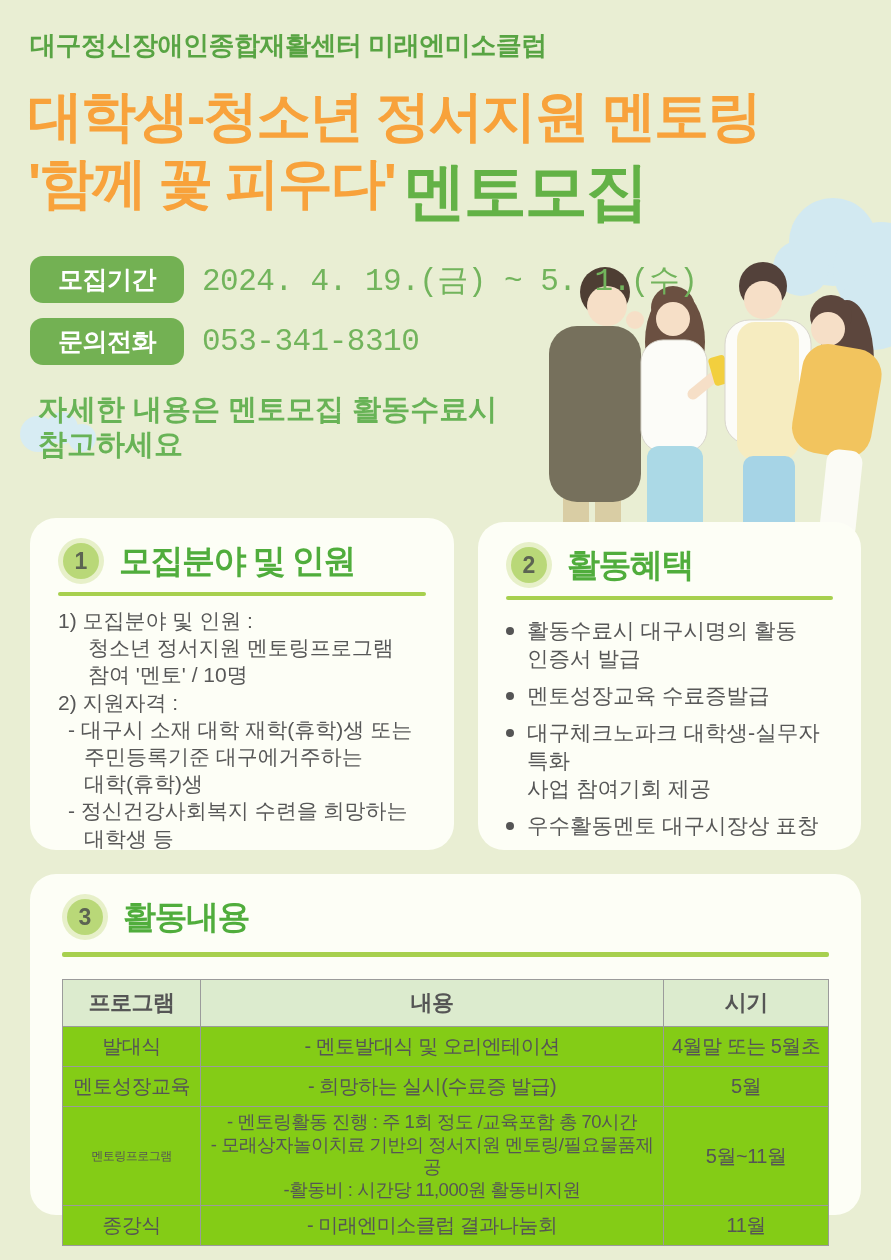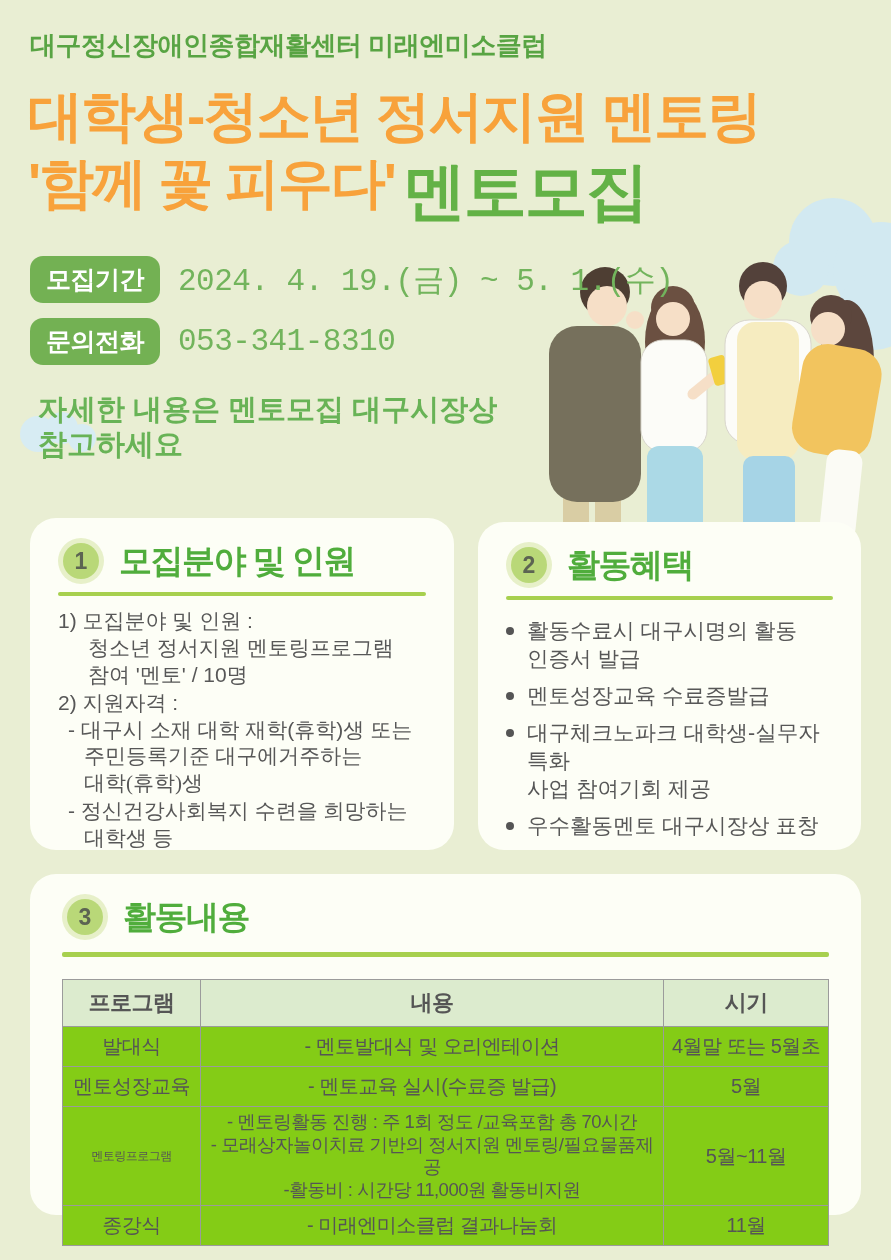--- a/index.html
+++ b/index.html
@@ -14,21 +14,21 @@
   .title1{position:absolute; left:28px; top:80px; font-size:55px; font-weight:800;
     color:#f8a23b; letter-spacing:-2px; z-index:3;}
   .title2{position:absolute; left:28px; top:147px; font-size:55px; font-weight:800;
     color:#f8a23b; letter-spacing:-2px; z-index:3; display:flex; align-items:flex-start;}
   .title2 .green{font-size:63px; color:#63b246; margin-left:8px; position:relative; top:2px; letter-spacing:-2px;}
   
   .info-row{position:absolute; left:30px; display:flex; align-items:center; gap:18px; z-index:3;}
   .info-row.r1{top:256px}
   .info-row.r2{top:318px}
   .badge{background:#73b153; color:#ffffff; font-weight:800; font-size:25px;
-    padding:7px 16px; border-radius:13px; letter-spacing:-0.5px;}
+    padding:7px 28px; border-radius:13px; letter-spacing:-0.5px;}
   .info-value{color:#72b45c; font-size:31px; font-weight:500; letter-spacing:-0.5px;font-family:Liberation Mono, monospace;}
   .note{position:absolute; left:38px; top:392px; font-size:29px; color:#68b356;
     font-weight:600; line-height:1.22; white-space:pre-line; z-index:2;}
   .note-cloud{position:absolute; left:12px; top:408px; z-index:1;}
   
   .illustration{position:absolute; left:525px; top:190px; z-index:1;}
   
   .card{position:absolute; background:#fdfef6; border-radius:26px; z-index:2;
     box-sizing:border-box; padding:20px 28px;}
   .card1{left:30px;  top:518px; width:424px; height:332px;}
@@ -40,21 +40,21 @@
   .num-inner{width:36px; height:36px; border-radius:50%; background:#b9d878;
     display:flex; align-items:center; justify-content:center;
     font-size:23px; font-weight:800; color:#5c6452;}
   .sec-title{font-size:33px; font-weight:800; color:#50ad3c; letter-spacing:-1.5px;}
   .underline{height:4px; background:#a7d04e; margin-top:8px; width:100%; border-radius:2px;}
   .card3 .underline{height:5px; margin-top:12px;}
   
   .recruit-lines{margin-top:12px; font-size:21px; color:#575757; line-height:1.2; font-weight:500;}
   .recruit-lines .ln{padding-left:0; margin:2px 0;}
   .recruit-lines .ind-a{padding-left:10px;}
-  .recruit-lines .ind-b{padding-left:26px;font-family:Liberation Serif, serif;}
+  .recruit-lines .ind-b{padding-left:26px;}
   .recruit-lines .ind-c{padding-left:30px;}
   
   .benefits{margin-top:18px; display:flex; flex-direction:column; gap:9px;}
   .bullet{display:flex; gap:13px; font-size:21.5px; color:#575757; line-height:1.3; font-weight:500;}
   .dot{width:8px; height:8px; border-radius:50%; background:#555; margin-top:9px; flex:0 0 8px;}
   .bullet-text{white-space:pre-line;}
   
   .activity-table{margin-top:22px; width:100%; border-collapse:collapse; table-layout:fixed;}
   .activity-table th{background:#dcebce; border:1px solid #9b9b9b; font-size:22px;
     font-weight:600; color:#555; padding:8px 4px; letter-spacing:-0.5px;}
@@ -82,21 +82,21 @@
   <div class="info-row r2">
     <span class="badge">문의전화</span>
     <span class="info-value">053-341-8310</span>
   </div>
 
   <svg class="note-cloud" width="92" height="48" viewBox="0 0 92 48">
     <circle cx="26" cy="26" r="18" fill="#d7ecf3"></circle>
     <circle cx="50" cy="20" r="16" fill="#d7ecf3"></circle>
     <circle cx="70" cy="30" r="14" fill="#d7ecf3"></circle>
   </svg>
-  <div class="note">자세한 내용은 멘토모집 대구시장상
+  <div class="note">자세한 내용은 멘토모집 활동수료시
 참고하세요</div>
 
   <svg class="illustration" width="366" height="350" viewBox="0 0 366 350">
     <g>
       <circle cx="308" cy="52" r="44" fill="#d2e9f1"></circle>
       <circle cx="356" cy="80" r="48" fill="#d2e9f1"></circle>
       <circle cx="350" cy="122" r="38" fill="#d2e9f1"></circle>
       <circle cx="276" cy="78" r="28" fill="#d2e9f1"></circle>
     </g>
 
@@ -209,21 +209,21 @@
         </tr>
       </thead>
       <tbody>
         <tr>
           <td>발대식</td>
           <td>- 멘토발대식 및 오리엔테이션</td>
           <td>4월말 또는 5월초</td>
         </tr>
         <tr>
           <td>멘토성장교육</td>
-          <td>- 멘토교육 실시(수료증 발급)</td>
+          <td>- 희망하는 실시(수료증 발급)</td>
           <td>5월</td>
         </tr>
         <tr class="tall">
           <td style="font-size:12px">멘토링프로그램</td>
           <td>- 멘토링활동 진행 : 주 1회 정도 /교육포함 총 70시간
 - 모래상자놀이치료 기반의 정서지원 멘토링/필요물품제공
 -활동비 : 시간당 11,000원 활동비지원</td>
           <td style="font-size:20px">5월~11월</td>
         </tr>
         <tr>

